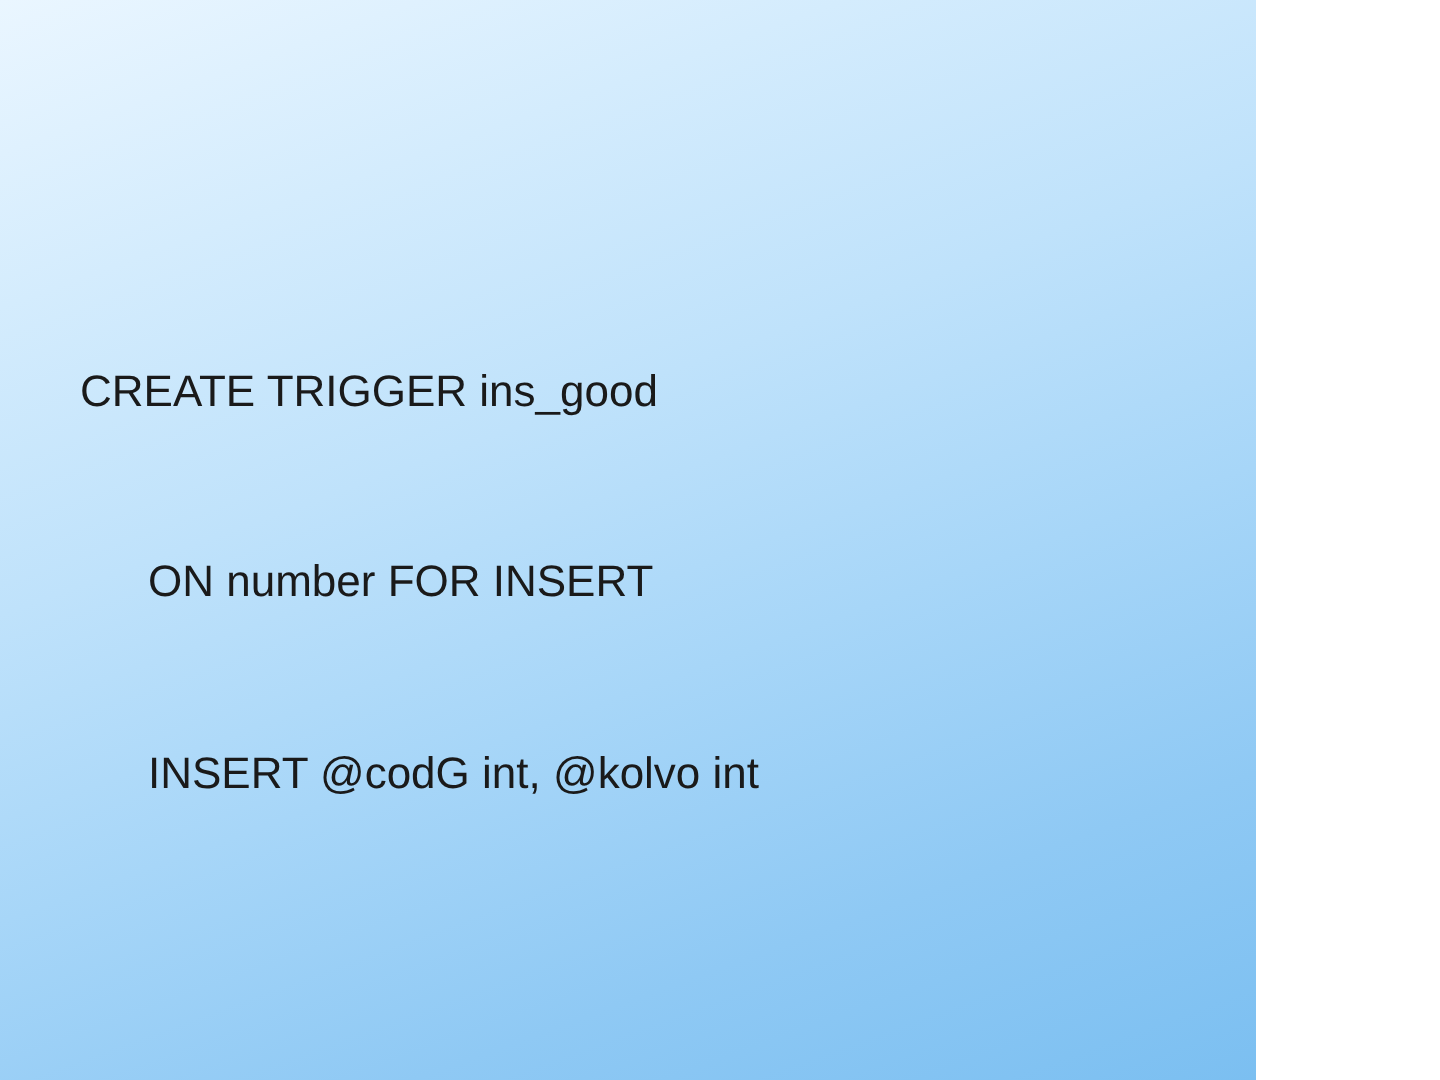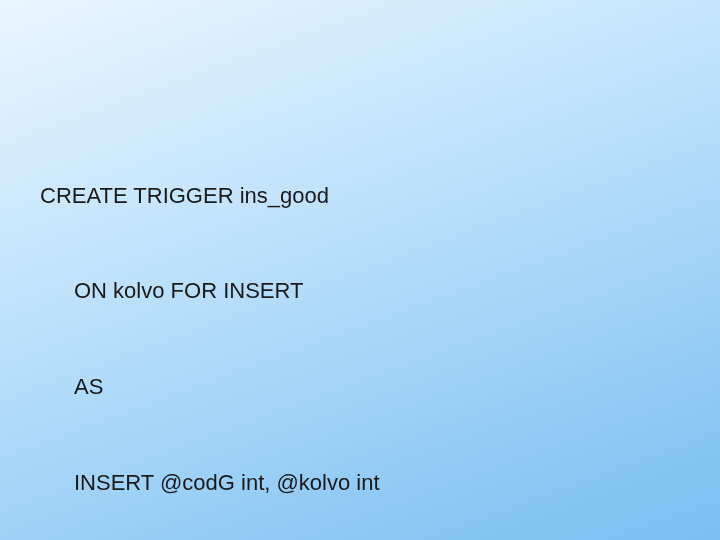--- a/index.html
+++ b/index.html
@@ -3,21 +3,21 @@
 <meta charset="utf-8">
 <style>
   html, body {
     margin: 0;
     padding: 0;
     width: 720px;
     height: 540px;
     overflow: hidden;
   }
   .slide {
-    width: 720px;
+    width: 628px;
     height: 540px;
     background: linear-gradient(160deg,
       #eaf6ff 0%,
       #d4ecfd 20%,
       #bfe2fb 40%,
       #a7d6f8 60%,
       #8fc9f4 80%,
       #7bbff1 100%);
     box-sizing: border-box;
     font-family: Arial, Helvetica, sans-serif;
@@ -34,22 +34,21 @@
   }
   .line { display: block; }
   .indent { padding-left: 34px; }
 </style>
 </head>
 <body>
 
 <div class="slide">
   <div class="code-block">
     <span class="line">CREATE TRIGGER ins_good</span>
-    <span class="line indent">ON kolvo FOR INSERT</span>
-    <span class="line indent">AS</span>
+    <span class="line indent">ON number FOR INSERT</span>
     <span class="line indent">INSERT @codG int, @kolvo int</span>
     
     
     
     
     
     
     
   </div>
 </div>

